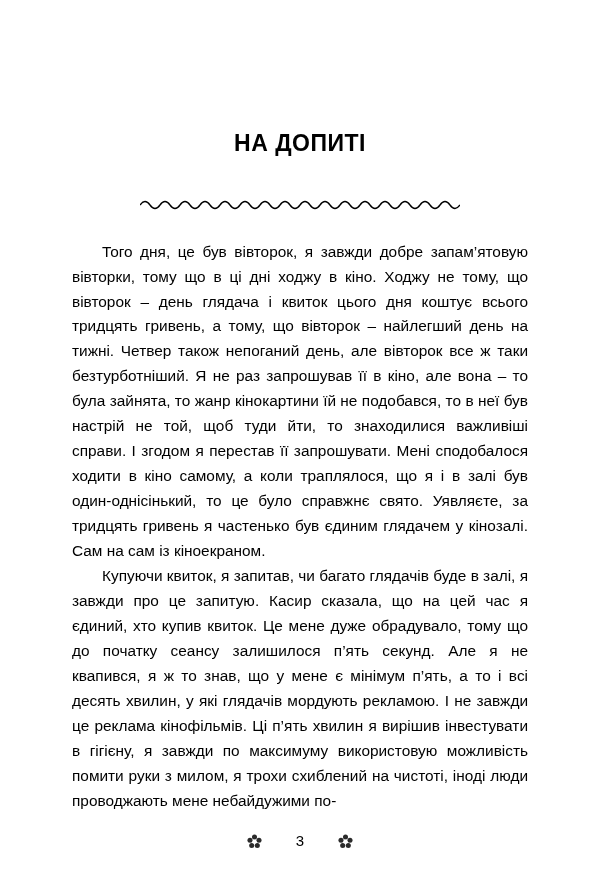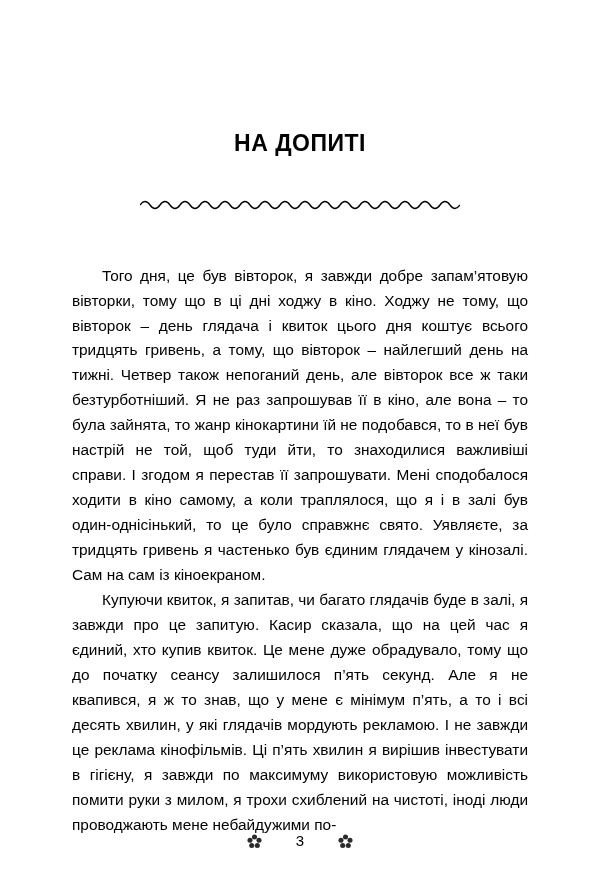--- a/index.html
+++ b/index.html
@@ -30,21 +30,21 @@
     letter-spacing: 0.5px;
     line-height: 1.2;
   }
   .ornament {
     margin: 38px auto 0 auto;
     width: 320px;
     height: 18px;
     display: block;
   }
   .body-text {
-    margin-top: 50px;
+    margin-top: 26px;
     font-size: 15.4px;
     line-height: 1.62;
     text-align: justify;
     text-justify: inter-word;
     hyphens: manual;
   }
   .body-text p {
     margin: 0;
     text-indent: 30px;
   }

